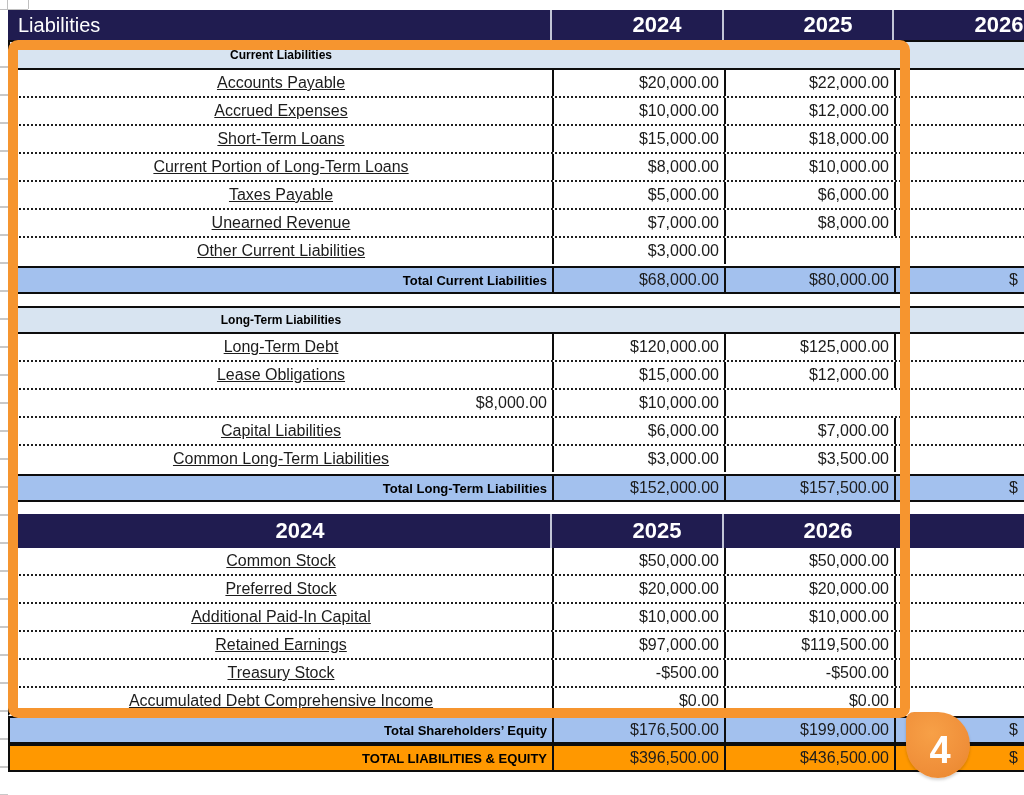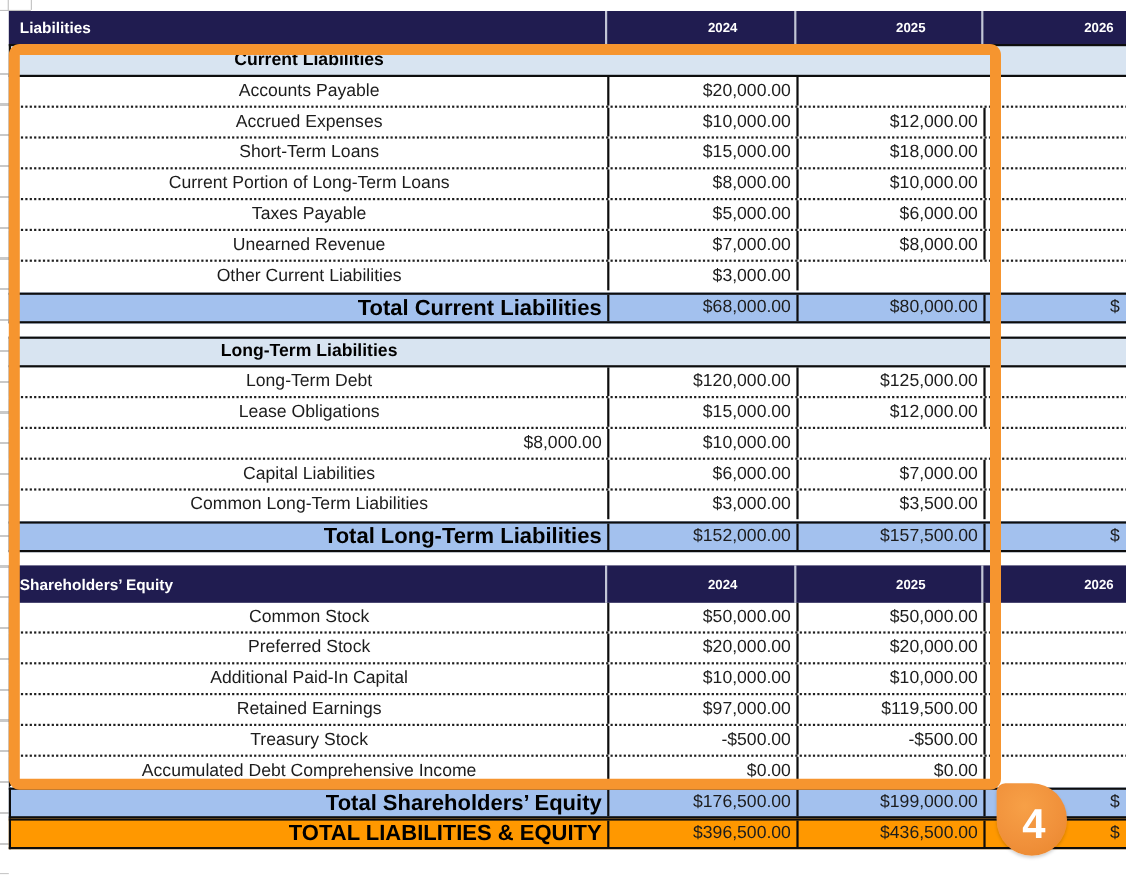--- a/index.html
+++ b/index.html
@@ -10,31 +10,31 @@
   
   .sliver-left{position:absolute;left:0;top:40px;width:8px;height:755px;
     background:repeating-linear-gradient(to bottom,#ffffff 0 26px,#c9c9c9 26px 28px);}
   .gl{position:absolute;background:#c0c0c0;}
   
   .sheet{position:absolute;left:8px;top:10px;width:1056px;}
   .grid-row{display:grid;grid-template-columns:542px 172px 170px 172px;width:1056px;box-sizing:border-box;}
   .cell{display:flex;align-items:center;box-sizing:border-box;overflow:hidden;white-space:nowrap;}
   .h30{height:30px}.h28{height:28px}.h34{height:34px}
   .navy-row{background:#201c50;color:#ffffff;}
-  .c-title{padding-left:10px;font-weight:700;font-size:14px;justify-content:flex-start;}
-  .c-year{justify-content:center;font-weight:700;font-size:12px;border-left:2px solid rgba(235,240,248,.8);padding-left:40px;}
+  .c-title{padding-left:10px;font-weight:400;font-size:20px;justify-content:flex-start;}
+  .c-year{justify-content:center;font-weight:700;font-size:22px;border-left:2px solid rgba(235,240,248,.8);padding-left:40px;}
   .sechead{background:#d8e4f1;border-top:2px solid #0d0d0d;border-bottom:2px solid #0d0d0d;border-left:2px solid #0d0d0d;}
-  .sechead .c-sectitle{width:542px;justify-content:center;font-weight:700;font-size:16px;color:#000;}
+  .sechead .c-sectitle{width:542px;justify-content:center;font-weight:700;font-size:12px;color:#000;}
   .data-row{border-left:2px solid #0d0d0d;border-bottom:2px dotted #1f1f1f;height:28px;}
   [data-rows] > .data-row:last-child{border-bottom:2px solid transparent;}
-  .c-label{justify-content:center;font-size:16px;color:#1c1c1c;}
+  .c-label{justify-content:center;font-size:16px;color:#1c1c1c;text-decoration:underline;}
   .c-num{justify-content:flex-end;padding-right:5px;font-size:16px;color:#1c1c1c;border-left:2px solid #0d0d0d;}
   .total-row{background:#a3c1ee;border-top:2px solid #0d0d0d;border-bottom:2px solid #0d0d0d;border-left:2px solid #0d0d0d;}
   .grand-row{background:#ff9800;border-top:2px solid #0d0d0d;border-bottom:2px solid #0d0d0d;border-left:2px solid #0d0d0d;}
-  .c-total-label{justify-content:flex-end;padding-right:5px;font-weight:700;font-size:20px;color:#000;}
+  .c-total-label{justify-content:flex-end;padding-right:5px;font-weight:700;font-size:13px;color:#000;}
   .c-dollar{justify-content:flex-start !important;padding-left:113px;padding-right:0;}
   .gap{height:12px;}
   
   .anno-rect{position:absolute;left:8px;top:40px;width:902px;height:678px;box-sizing:border-box;
     border:10px solid #f6952f;border-radius:10px;z-index:5;pointer-events:none;}
   .anno-badge{position:absolute;left:906px;top:712px;width:64px;height:66px;z-index:6;
     border-radius:8px 50% 50% 50%;
     background:radial-gradient(circle at 40% 32%,#f7a047 0%,#f0903a 60%,#e8862c 100%);
     box-shadow:0 2px 3px rgba(0,0,0,.18);
     display:flex;align-items:center;justify-content:center;color:#ffffff;
@@ -60,20 +60,21 @@
       <div class="cell c-year">2026</div>
     </div>
 
     <div class="grid-row sechead h30">
       <div class="cell c-sectitle">Current Liabilities</div>
     </div>
     <div data-rows="spreadsheet.sections.0.rows">
         <div class="grid-row data-row">
           <div class="cell c-label">Accounts Payable</div>
           <div class="cell c-num">$20,000.00</div>
+          <div class="cell c-num">$22,000.00</div>
           <div class="cell c-num"></div>
         </div>
         <div class="grid-row data-row">
           <div class="cell c-label">Accrued Expenses</div>
           <div class="cell c-num">$10,000.00</div>
           <div class="cell c-num">$12,000.00</div>
           <div class="cell c-num"></div>
         </div>
         <div class="grid-row data-row">
           <div class="cell c-label">Short-Term Loans</div>
@@ -151,21 +152,20 @@
     <div class="grid-row total-row h28">
       <div class="cell c-total-label">Total Long-Term Liabilities</div>
       <div class="cell c-num">$152,000.00</div>
       <div class="cell c-num">$157,500.00</div>
       <div class="cell c-num c-dollar">$</div>
     </div>
 
     <div class="gap"></div>
 
     <div class="grid-row navy-row h34">
-      <div class="cell c-title">Shareholders’ Equity</div>
       <div class="cell c-year">2024</div>
       <div class="cell c-year">2025</div>
       <div class="cell c-year">2026</div>
     </div>
     <div data-rows="spreadsheet.equity_rows">
         <div class="grid-row data-row">
           <div class="cell c-label">Common Stock</div>
           <div class="cell c-num">$50,000.00</div>
           <div class="cell c-num">$50,000.00</div>
           <div class="cell c-num"></div>

